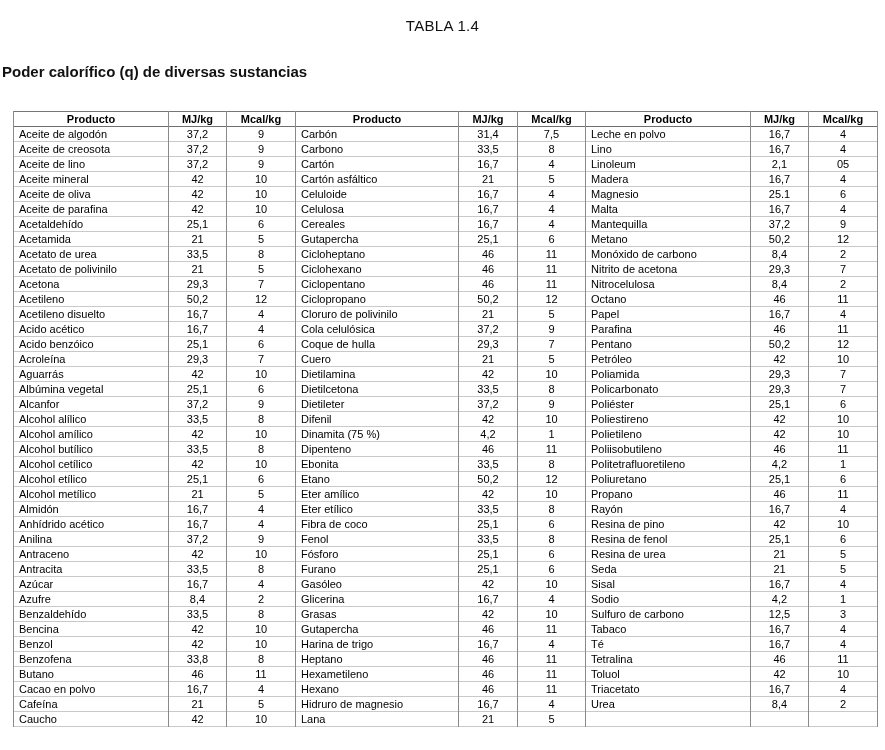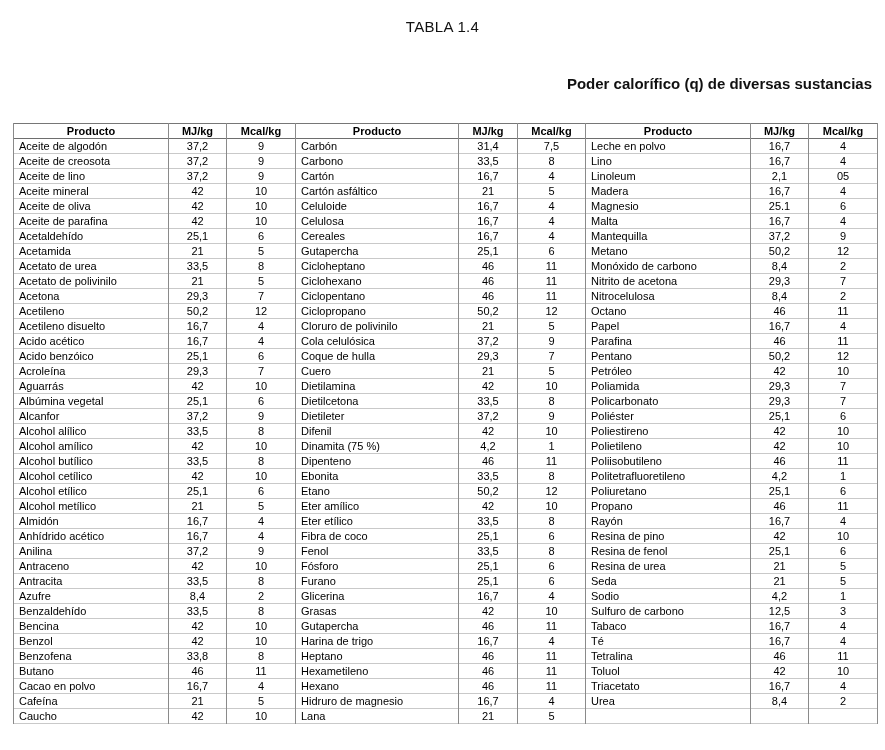--- a/index.html
+++ b/index.html
@@ -1,25 +1,25 @@
 <!DOCTYPE html>
 <html><head>
 <meta charset="utf-8">
 <style>
   html, body { margin:0; padding:0; }
   body {
     width:885px; height:750px; background:#ffffff; color:#000;
     font-family:"Liberation Sans", sans-serif; overflow:hidden;
   }
   .doc-title {
-    margin:8px; padding-top:10px; text-align:center;
+    margin:0; padding-top:17px; text-align:center;
     font-size:15px; font-weight:400; letter-spacing:.3px; color:#111;
   }
   .doc-subtitle {
-    margin:13px; padding-top:27px; text-align:right;
+    margin:2px; padding-top:27px; text-align:left;
     font-size:15px; font-weight:700; color:#111;
   }
   table.caltable {
     border-collapse:collapse; table-layout:fixed;
     width:864px; margin:31px 0 0 13px;
     border:1px solid #767676;
   }
   .caltable th, .caltable td {
     height:14px; line-height:14px; font-size:11px; padding:0;
     overflow:hidden; white-space:nowrap;
@@ -387,20 +387,31 @@
         <td class="num">33,5</td>
         <td class="num">8</td>
         <td class="prod">Furano</td>
         <td class="num">25,1</td>
         <td class="num">6</td>
         <td class="prod">Seda</td>
         <td class="num">21</td>
         <td class="num">5</td>
       </tr>
       <tr>
+        <td class="prod">Azúcar</td>
+        <td class="num">16,7</td>
+        <td class="num">4</td>
+        <td class="prod">Gasóleo</td>
+        <td class="num">42</td>
+        <td class="num">10</td>
+        <td class="prod">Sisal</td>
+        <td class="num">16,7</td>
+        <td class="num">4</td>
+      </tr>
+      <tr>
         <td class="prod">Azufre</td>
         <td class="num">8,4</td>
         <td class="num">2</td>
         <td class="prod">Glicerina</td>
         <td class="num">16,7</td>
         <td class="num">4</td>
         <td class="prod">Sodio</td>
         <td class="num">4,2</td>
         <td class="num">1</td>
       </tr>

